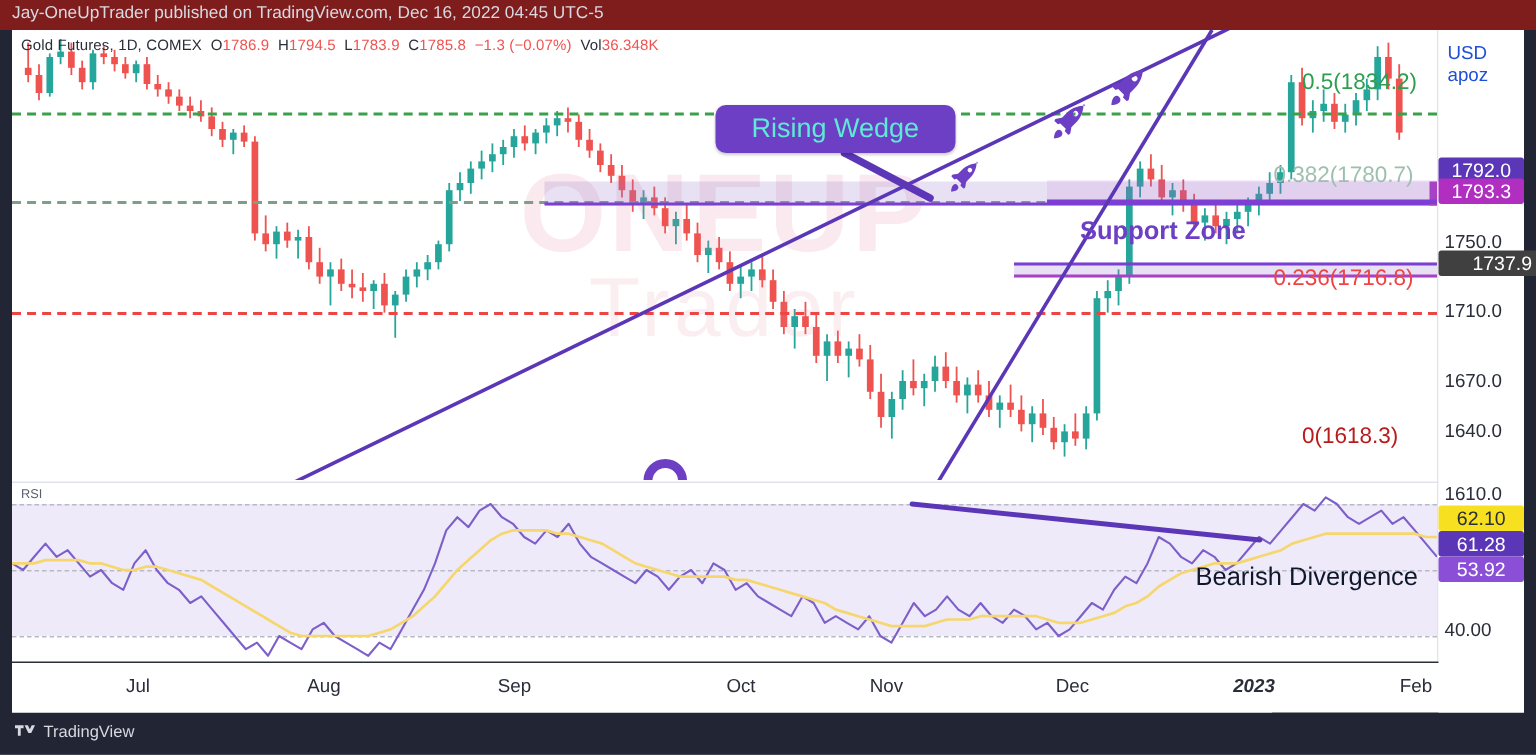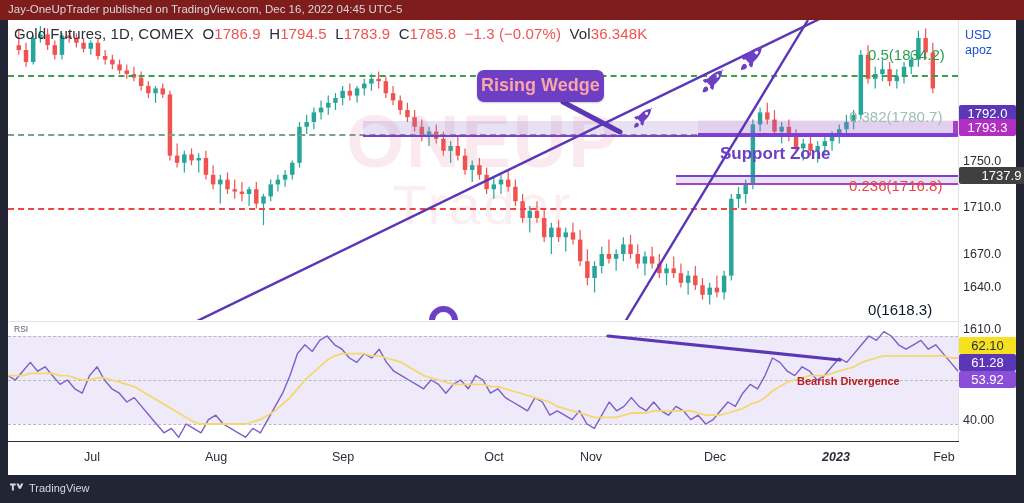--- a/index.html
+++ b/index.html
@@ -14,21 +14,21 @@
   .canvas{position:absolute;left:8px;top:20px;width:1008px;height:455px;background:#ffffff;}
 
   
   .pricepane{position:absolute;left:0;top:0;width:950px;height:300px;overflow:hidden;}
   .rsipane{position:absolute;left:0;top:302px;width:950px;height:118px;overflow:hidden;}
   .pane-sep{position:absolute;left:0;top:301px;width:1008px;height:1px;background:#e2e3ea;}
   .axis-sep{position:absolute;left:0;top:421px;width:1008px;height:1px;background:#2a2e39;}
   .vsep{position:absolute;left:950px;top:0;width:1px;height:421px;background:#e2e3ea;}
 
   
-  .legend{position:absolute;left:6px;top:5px;font-size:15px;white-space:nowrap;color:#2a2e39;letter-spacing:.1px;}
+  .legend{position:absolute;left:6px;top:5px;font-size:10px;white-space:nowrap;color:#2a2e39;letter-spacing:.1px;}
   .legend .sym{color:#2a2e39;}
   .legend .lbl{color:#2a2e39;}
   .legend .neg{color:#ef5350;}
 
   
   .wm{position:absolute;left:0;top:0;width:950px;height:300px;pointer-events:none;
       display:flex;flex-direction:column;align-items:center;justify-content:center;}
   .wm .l1{font-size:74px;font-weight:700;color:rgba(226,120,150,.16);letter-spacing:2px;line-height:.95;}
   .wm .l2{font-size:56px;font-weight:400;color:rgba(226,120,150,.13);letter-spacing:3px;line-height:1;}
 
@@ -39,43 +39,43 @@
   
   .zone{position:absolute;background:rgba(149,117,205,.22);}
   .zone .edge{position:absolute;left:0;width:100%;height:2px;background:#7b3fd4;}
   .zone .edge.top{top:0;}
   .zone .edge.bot{bottom:0;}
   .zone .cap{position:absolute;width:5px;height:100%;background:#a742c4;top:0;}
 
   .zonelabel{position:absolute;color:#6c3fc5;font-size:17px;font-weight:700;white-space:nowrap;}
 
   
-  .callout{position:absolute;background:#6c3fc5;color:#fca5a5;border-radius:7px;padding:5px 4px 6px;
-           font-size:18px;font-weight:700;white-space:nowrap;box-shadow:0 1px 2px rgba(0,0,0,.2);}
+  .callout{position:absolute;background:#6c3fc5;color:#5eead4;border-radius:7px;padding:5px 24px 6px;
+           font-size:18px;font-weight:400;white-space:nowrap;box-shadow:0 1px 2px rgba(0,0,0,.2);}
 
   
   .circlemark{position:absolute;border:6px solid #6c3fc5;border-radius:50%;box-sizing:border-box;}
 
   
   .priceaxis{position:absolute;left:951px;top:0;width:57px;height:455px;background:#fff;}
   .ptick{position:absolute;left:4px;font-size:12.5px;color:#2a2e39;white-space:nowrap;}
   .pbadge{position:absolute;left:0px;width:57px;font-size:13px;font-weight:400;color:#fff;
           text-align:center;border-radius:2px;line-height:17px;height:17px;}
   .unit{position:absolute;left:6px;font-size:12.5px;color:#1d4ed8;line-height:14px;}
 
   
   .timeaxis{position:absolute;left:0;top:422px;width:840px;height:33px;background:#fff;}
   .ttick{position:absolute;top:8px;font-size:12.5px;color:#2a2e39;transform:translateX(-50%);white-space:nowrap;}
   .ttick.bold{font-weight:700;font-style:italic;}
 
   
   .rsi-label{position:absolute;left:6px;top:2px;font-size:8.5px;color:#5a5f6e;}
   .rsi-band{position:absolute;left:0;width:950px;background:#efeaf9;}
   .rsi-dash{position:absolute;left:0;width:950px;height:0;border-top:1px dashed #b7b9c4;}
-  .divlabel{position:absolute;color:#b91c1c;font-size:11px;font-weight:700;white-space:nowrap;}
+  .divlabel{position:absolute;color:#0f172a;font-size:17px;font-weight:400;white-space:nowrap;}
 
   
   .footer{position:absolute;left:0;top:476px;width:1024px;height:27px;background:#222534;}
   .tvlogo{position:absolute;left:10px;top:6px;display:flex;align-items:center;gap:5px;}
   .tvlogo .glyph{font-size:11px;color:#d6d9e0;font-weight:700;letter-spacing:-1px;}
   .tvlogo .word{font-size:11px;color:#d6d9e0;}
 
   svg{display:block;}
   .sline{stroke:#5b36b7;fill:none;}
 </style>
@@ -399,21 +399,21 @@
 
       <div class="circlemark" style="left:421px;top:286px;width:29px;height:29px;"></div>
 
       <div class="callout" style="left:469px;top:50px;">Rising Wedge</div>
 
       <div class="zonelabel" style="left:712px;top:124px;">Support Zone</div>
 
       <div class="fiblabel" style="left:860px;top:26px;color:#2e9e4f;">0.5(1834.2)</div>
       <div class="fiblabel" style="left:841px;top:88px;color:#9fbfae;">0.382(1780.7)</div>
       <div class="fiblabel" style="left:841px;top:157px;color:#ef4444;">0.236(1716.8)</div>
-      <div class="fiblabel" style="left:860px;top:281px;color:#0f172a;text-align:center;">0(1618.3)</div>
+      <div class="fiblabel" style="left:860px;top:262px;color:#b91c1c;text-align:center;">0(1618.3)</div>
     </div>
 
     <div class="legend">
       <span class="sym">Gold Futures, 1D, COMEX</span>
       &nbsp;<span class="lbl">O</span><span class="neg">1786.9</span>
       &nbsp;<span class="lbl">H</span><span class="neg">1794.5</span>
       &nbsp;<span class="lbl">L</span><span class="neg">1783.9</span>
       &nbsp;<span class="lbl">C</span><span class="neg">1785.8</span>
       &nbsp;<span class="neg">−1.3 (−0.07%)</span>
       &nbsp;<span class="lbl">Vol</span><span class="neg">36.348K</span>

